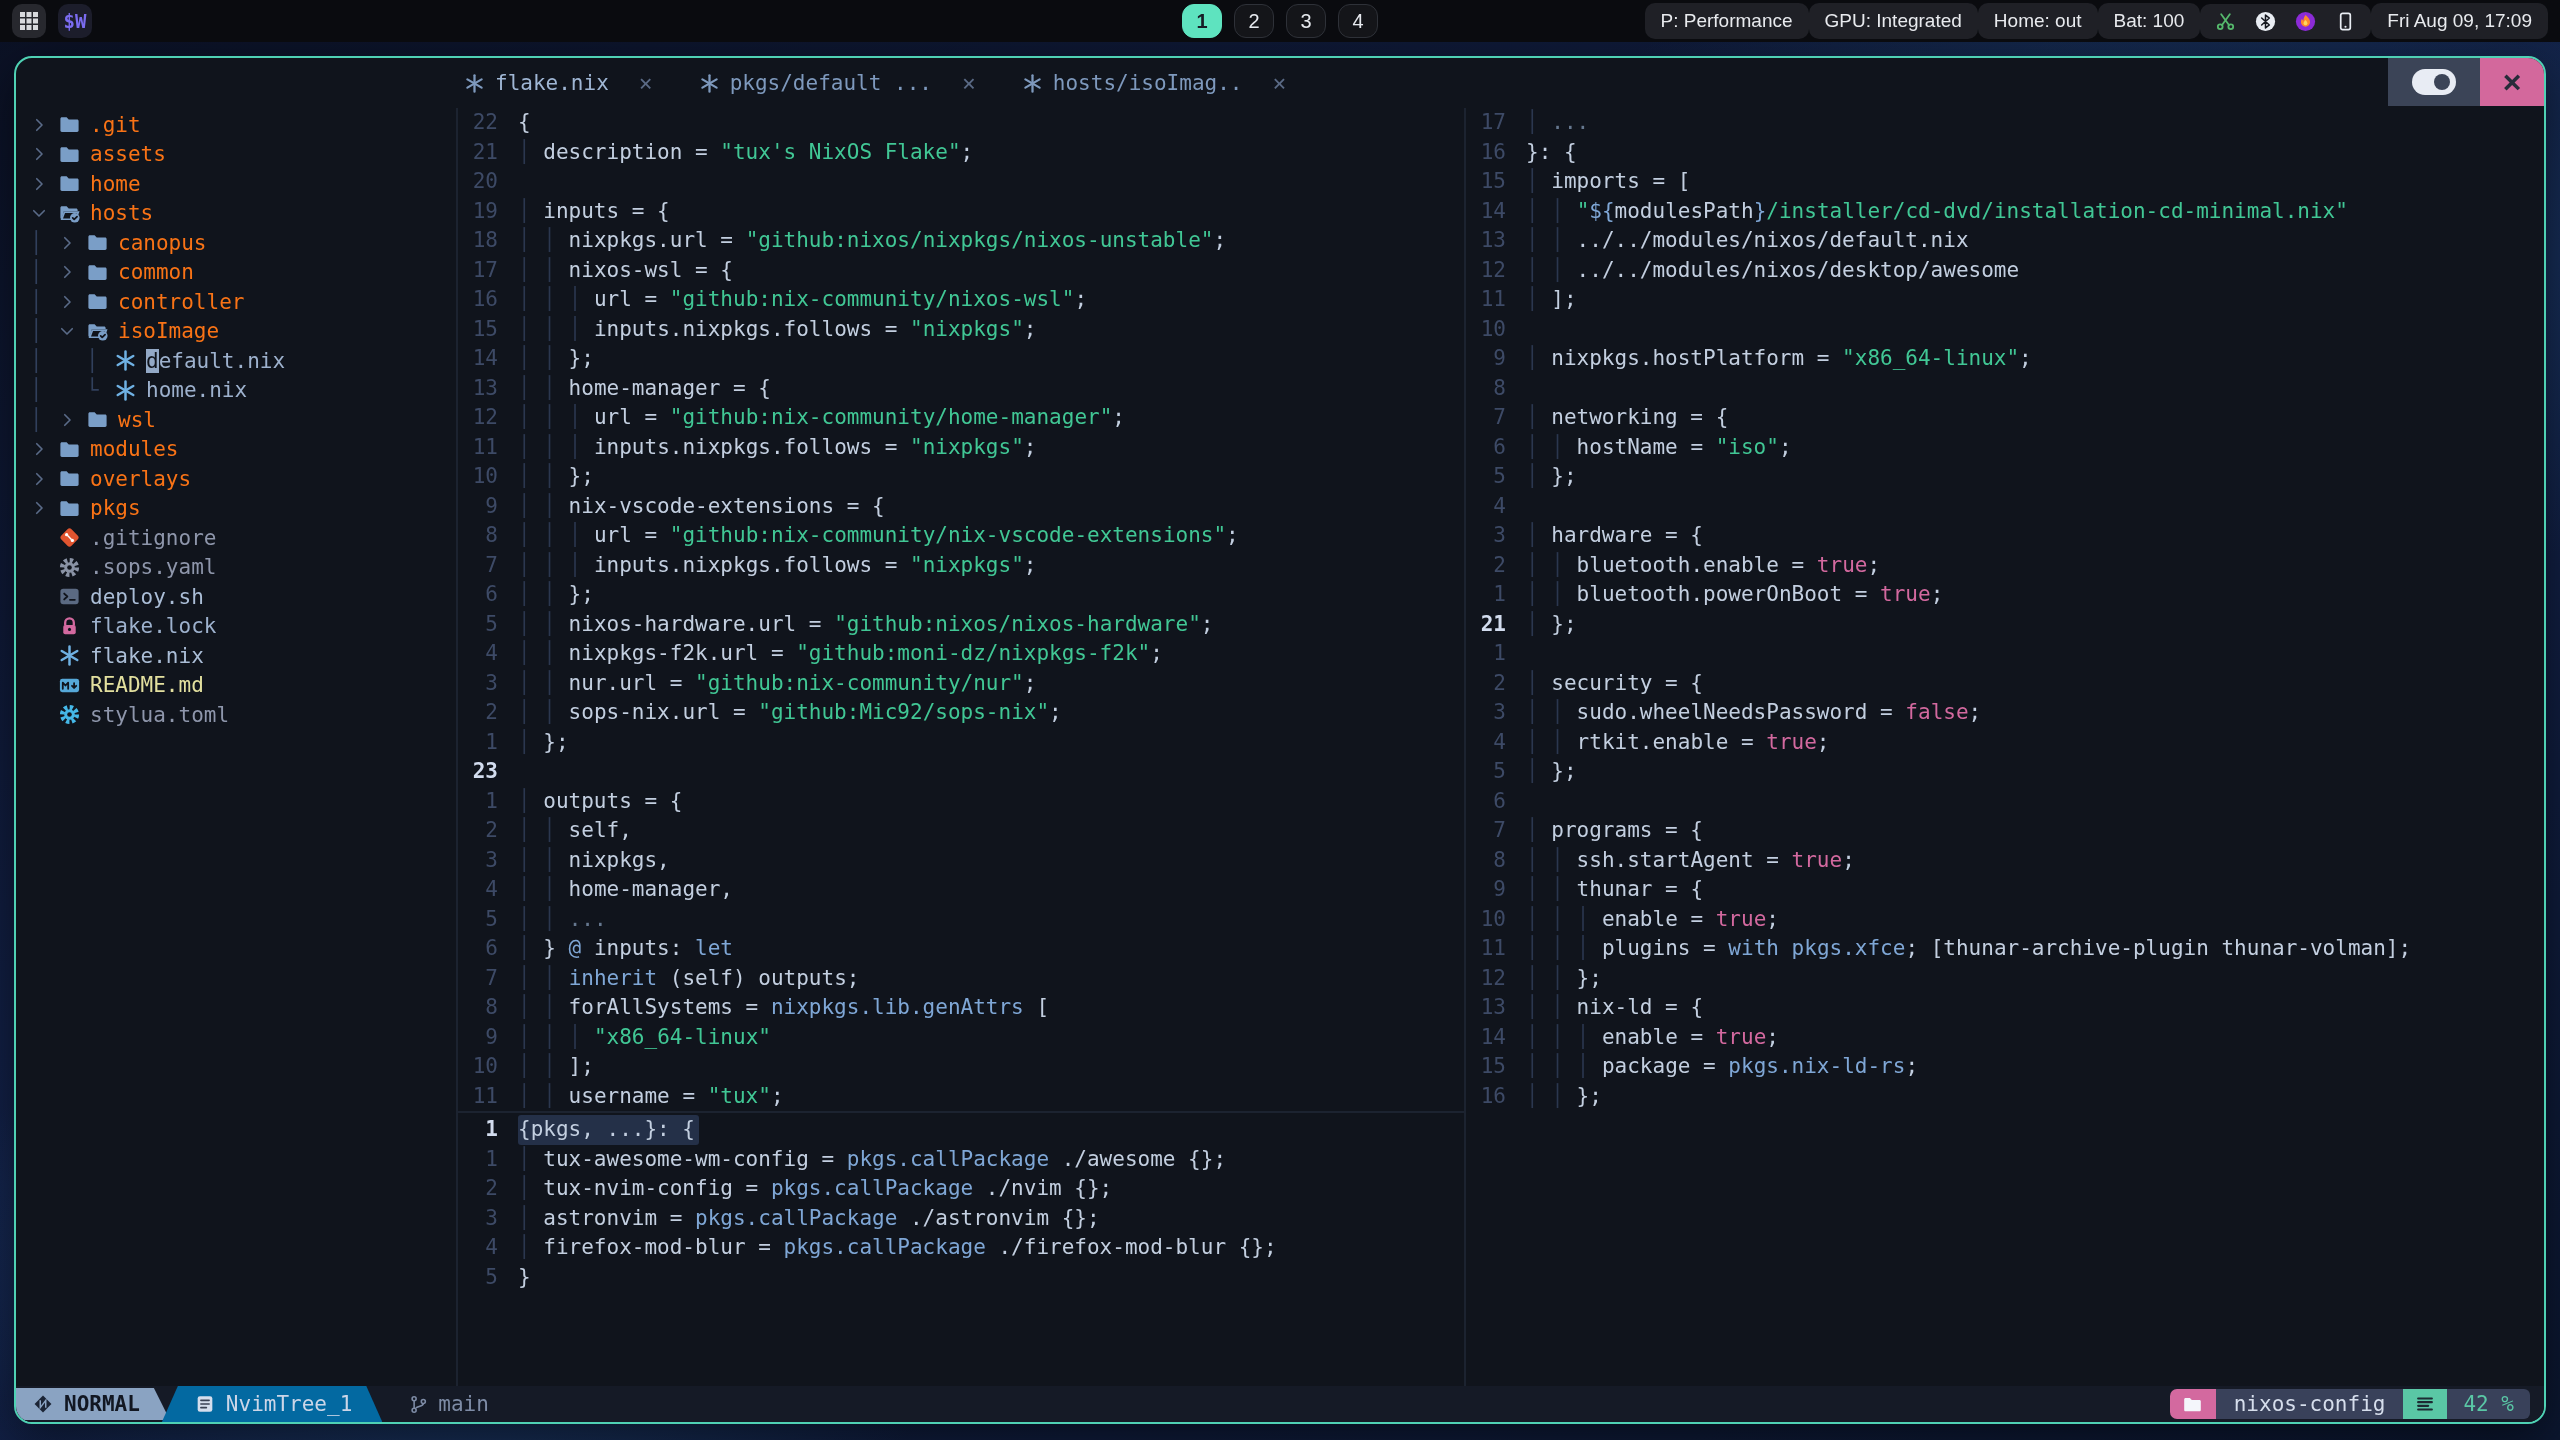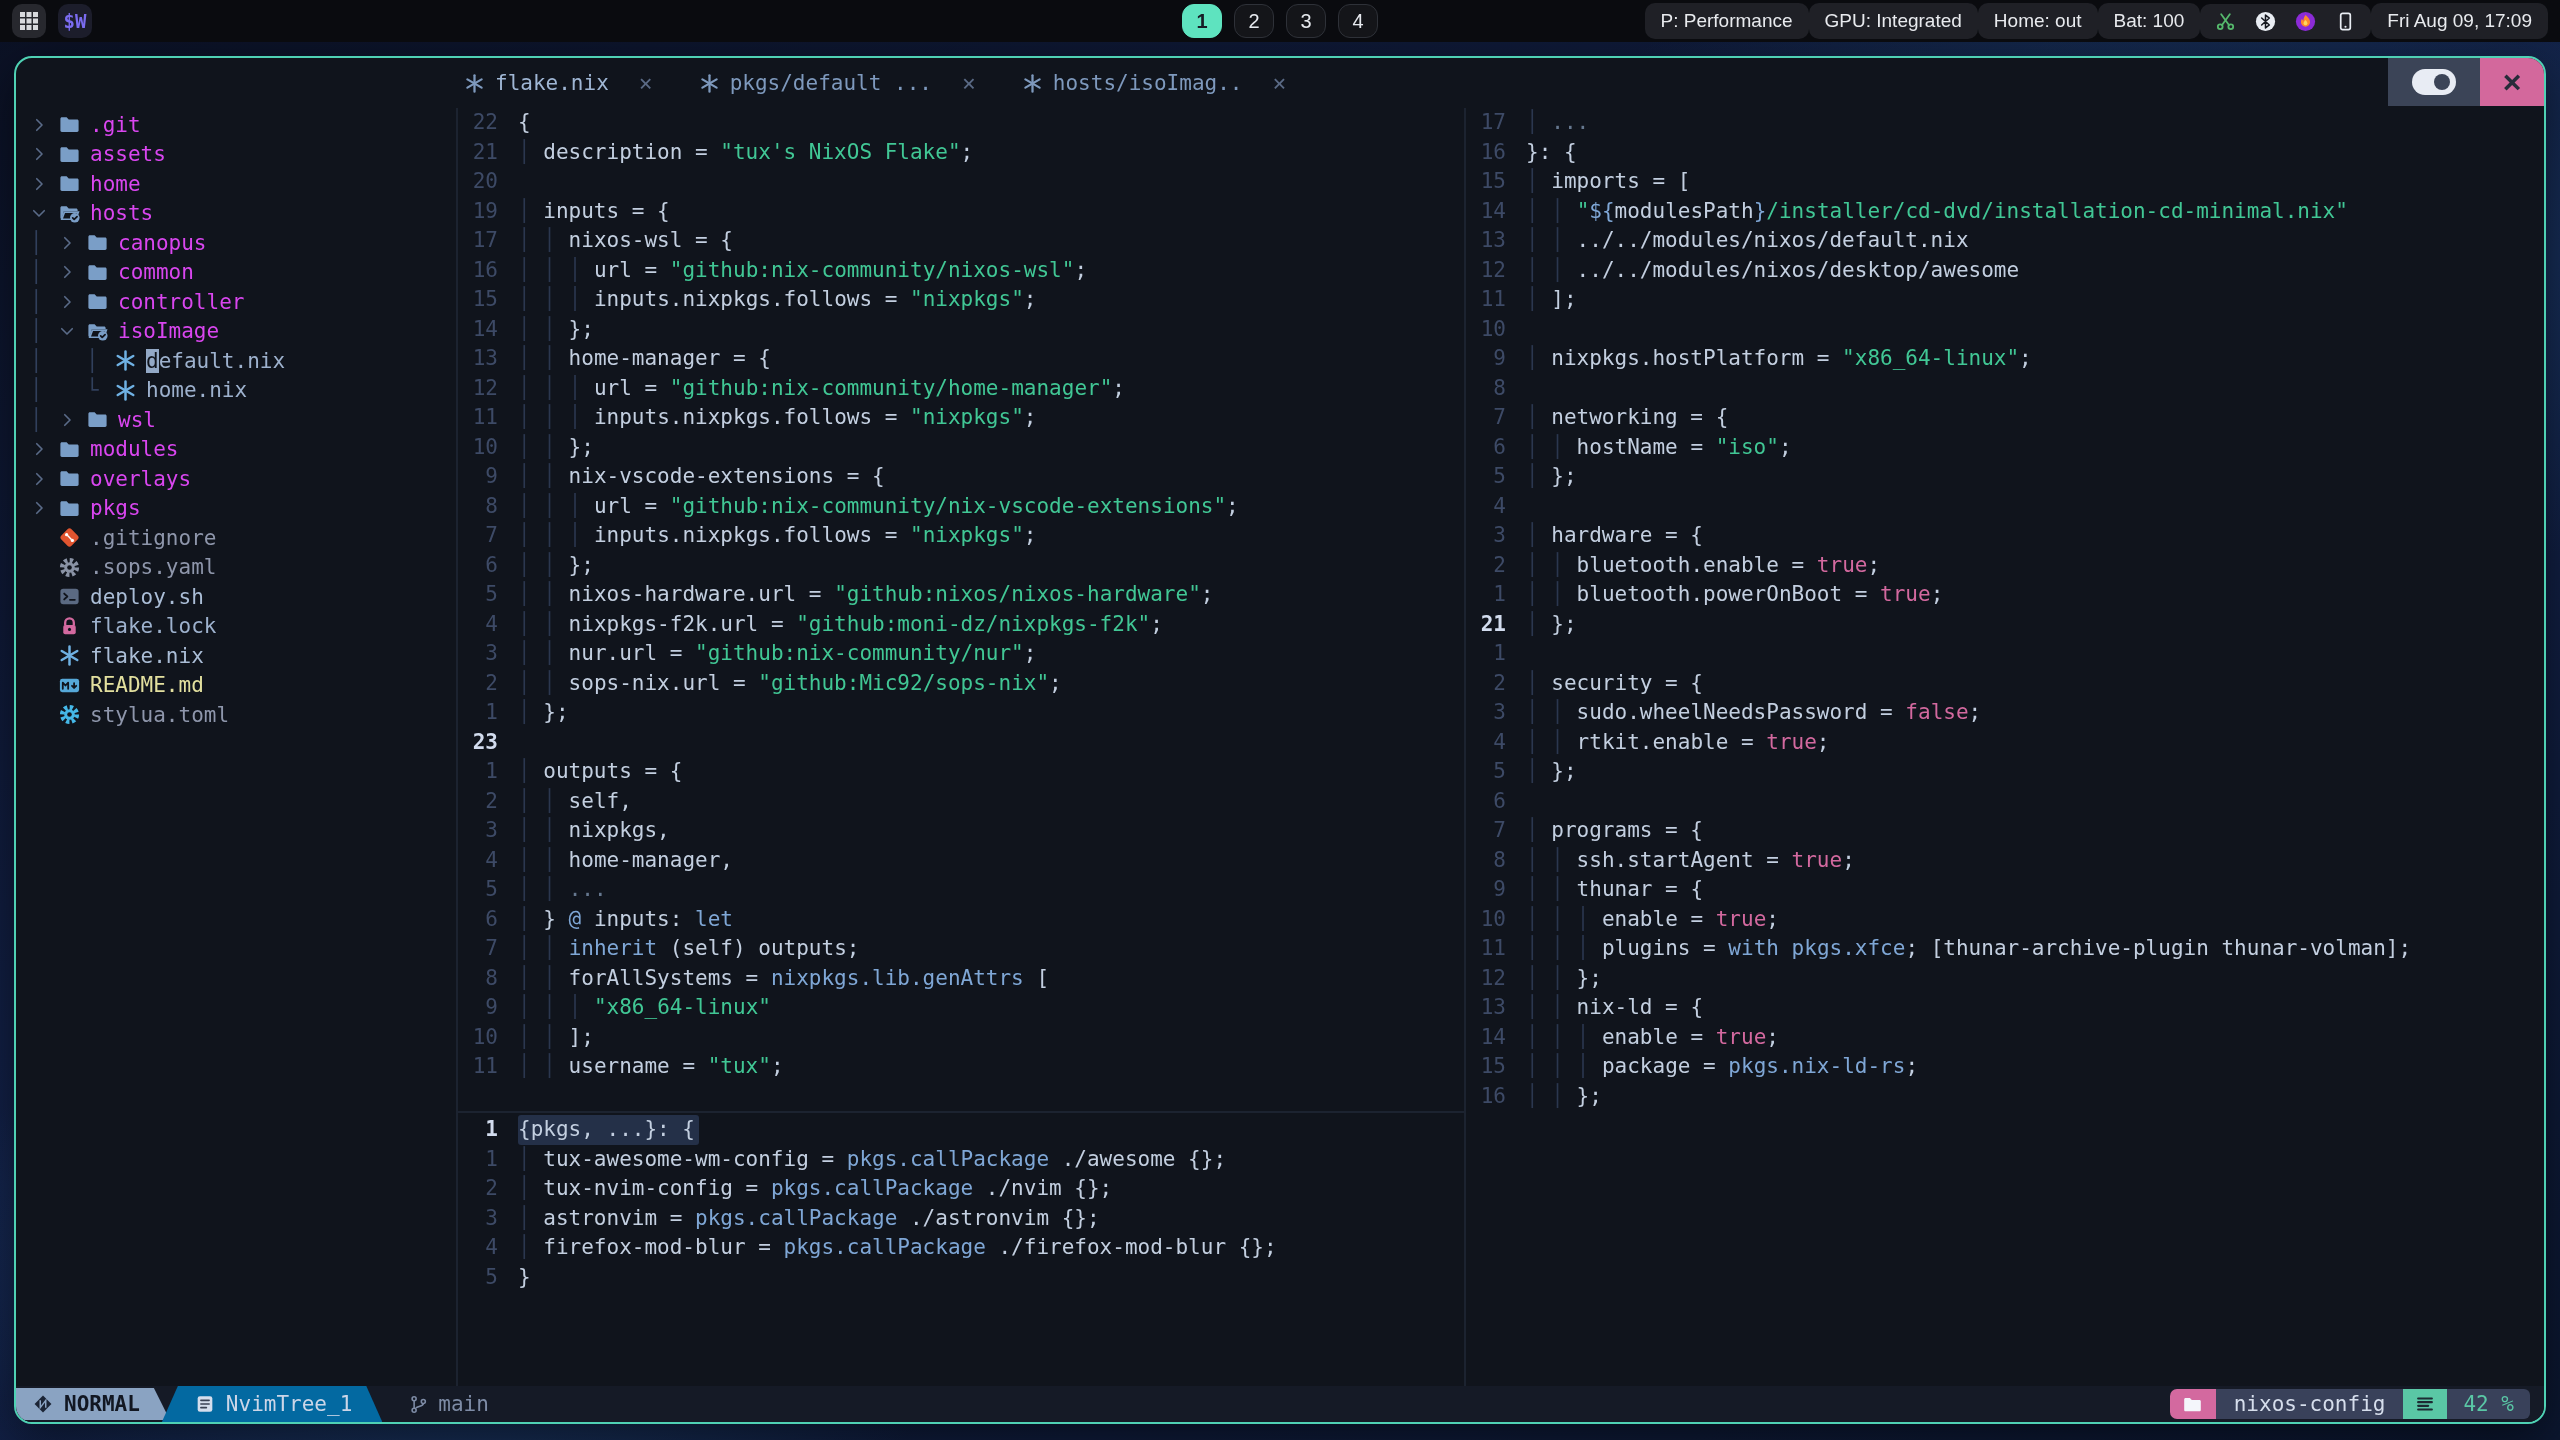--- a/index.html
+++ b/index.html
@@ -45,21 +45,21 @@
   #content { display:flex; flex:1; min-height:0; }
   #tree { width:442px; flex-shrink:0; border-right:2px solid #1c2330; padding:2px 0 0 14px;
     font:21px "DejaVu Sans Mono",monospace; overflow:hidden; }
   .trow { display:flex; align-items:center; height:29.5px; white-space:pre; }
   .cell { width:28px; min-width:28px; color:#31405c; }
   .chev { width:28px; min-width:28px; color:#5a6b88; display:flex; align-items:center; }
   .chev svg { width:18px; height:18px; }
   .fic { width:32px; min-width:32px; display:flex; align-items:center; }
   .fic svg { width:23px; height:23px; }
   .lbl { white-space:pre; }
-  .lc-folder { color:#d946ef; } .lc-file { color:#9db1cd; } .lc-muted { color:#8e96ab; }
+  .lc-folder { color:#f97316; } .lc-file { color:#9db1cd; } .lc-muted { color:#8e96ab; }
   .lc-bright { color:#aabdd6; } .lc-yellow { color:#e3e09f; }
   .cursorblock { background:#93a9c6; color:#10141c; }
   #left-col { flex:1; min-width:0; display:flex; flex-direction:column; }
   .editor { font:21px "DejaVu Sans Mono",monospace; overflow:hidden; }
   #ed-main { height:1003px; flex-shrink:0; }
   #ed-bottom { flex:1; border-top:2px solid #1c2330; padding-top:2px; }
   #ed-right { width:1080px; flex-shrink:0; border-left:2px solid #1c2330; }
   .cl { display:flex; height:29.5px; line-height:29.5px; }
   .lnum { width:40px; min-width:40px; text-align:right; margin-right:20px; color:#3d4a66; }
   .lnum.cur { color:#d2dcee; font-weight:bold; }
@@ -342,20 +342,24 @@
             </div>
             <div class="cl">
               <span class="lnum">20</span>
               <span class="ct"></span>
             </div>
             <div class="cl">
               <span class="lnum">19</span>
               <span class="ct"><span class="sg-g">│</span><span class="sg-n"> inputs = {</span></span>
             </div>
             <div class="cl">
+              <span class="lnum">18</span>
+              <span class="ct"><span class="sg-g">│</span><span class="sg-n"> </span><span class="sg-g">│</span><span class="sg-n"> nixpkgs.url = </span><span class="sg-t">"github:nixos/nixpkgs/nixos-unstable"</span><span class="sg-n">;</span></span>
+            </div>
+            <div class="cl">
               <span class="lnum">17</span>
               <span class="ct"><span class="sg-g">│</span><span class="sg-n"> </span><span class="sg-g">│</span><span class="sg-n"> nixos-wsl = {</span></span>
             </div>
             <div class="cl">
               <span class="lnum">16</span>
               <span class="ct"><span class="sg-g">│</span><span class="sg-n"> </span><span class="sg-g">│</span><span class="sg-n"> </span><span class="sg-g">│</span><span class="sg-n"> url = </span><span class="sg-t">"github:nix-community/nixos-wsl"</span><span class="sg-n">;</span></span>
             </div>
             <div class="cl">
               <span class="lnum">15</span>
               <span class="ct"><span class="sg-g">│</span><span class="sg-n"> </span><span class="sg-g">│</span><span class="sg-n"> </span><span class="sg-g">│</span><span class="sg-n"> inputs.nixpkgs.follows = </span><span class="sg-t">"nixpkgs"</span><span class="sg-n">;</span></span>

